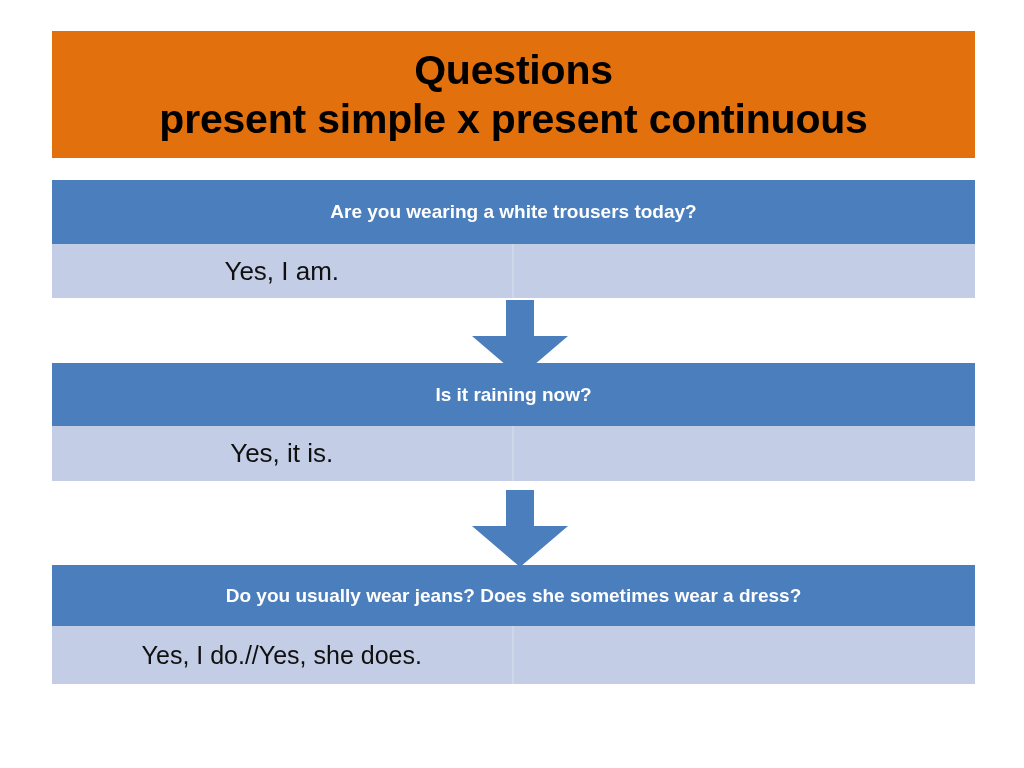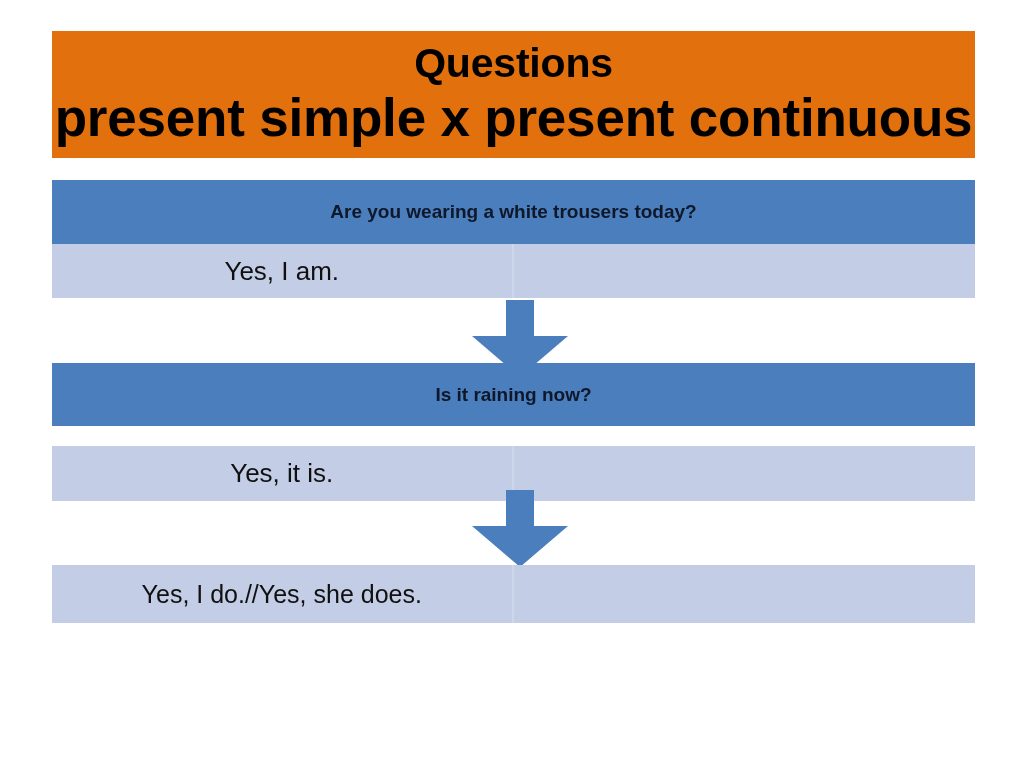--- a/index.html
+++ b/index.html
@@ -41,31 +41,31 @@
   .title-line {
     color: #000000;
     font-weight: bold;
     font-size: 40px;
     line-height: 1.18;
     text-align: center;
     letter-spacing: -0.2px;
     white-space: nowrap;
   }
   .title-line.l1 { font-size: 41px; }
-  .title-line.l2 { font-size: 53px; }
+  .title-line.l2 { font-size: 41px; }
 
   
   .qa-block {
     position: absolute;
     left: 52px;
     width: 923px;
   }
   .qa-question {
     background: #4A7EBC;
-    color: #0f172a;
+    color: #ffffff;
     font-weight: bold;
     font-size: 19px;
     display: flex;
     align-items: center;
     justify-content: center;
     text-align: center;
     box-sizing: border-box;
     padding: 0 10px;
     white-space: nowrap;
   }
@@ -119,30 +119,31 @@
   </div>
 
   <div class="down-arrow" style="left:470px; top:300px;">
     <svg viewBox="0 0 100 78" preserveAspectRatio="none" aria-hidden="true">
       <polygon points="36,0 64,0 64,36 98,36 50,77 2,36 36,36" fill="#4A7EBC"></polygon>
     </svg>
   </div>
 
   <div class="qa-block b2" style="top:363px;">
     <div class="qa-question" style="height:63px;">Is it raining now?</div>
-    <div class="qa-answers" style="height:55px;margin-top:20px;">
+    <div class="qa-answers" style="height:55px;">
       <div class="qa-answer left">Yes, it is.</div>
     </div>
   </div>
 
   <div class="down-arrow" style="left:470px; top:490px;">
     <svg viewBox="0 0 100 78" preserveAspectRatio="none" aria-hidden="true">
       <polygon points="36,0 64,0 64,36 98,36 50,77 2,36 36,36" fill="#4A7EBC"></polygon>
     </svg>
   </div>
 
   <div class="qa-block b3" style="top:565px;">
+    <div class="qa-question" style="height:61px;">Do you usually wear jeans? Does she sometimes wear a dress?</div>
     <div class="qa-answers" style="height:58px;gap:36px;">
       <div class="qa-answer left">Yes, I do.//Yes, she does.</div>
     </div>
   </div>
 
 </div>
 
 </body></html>

